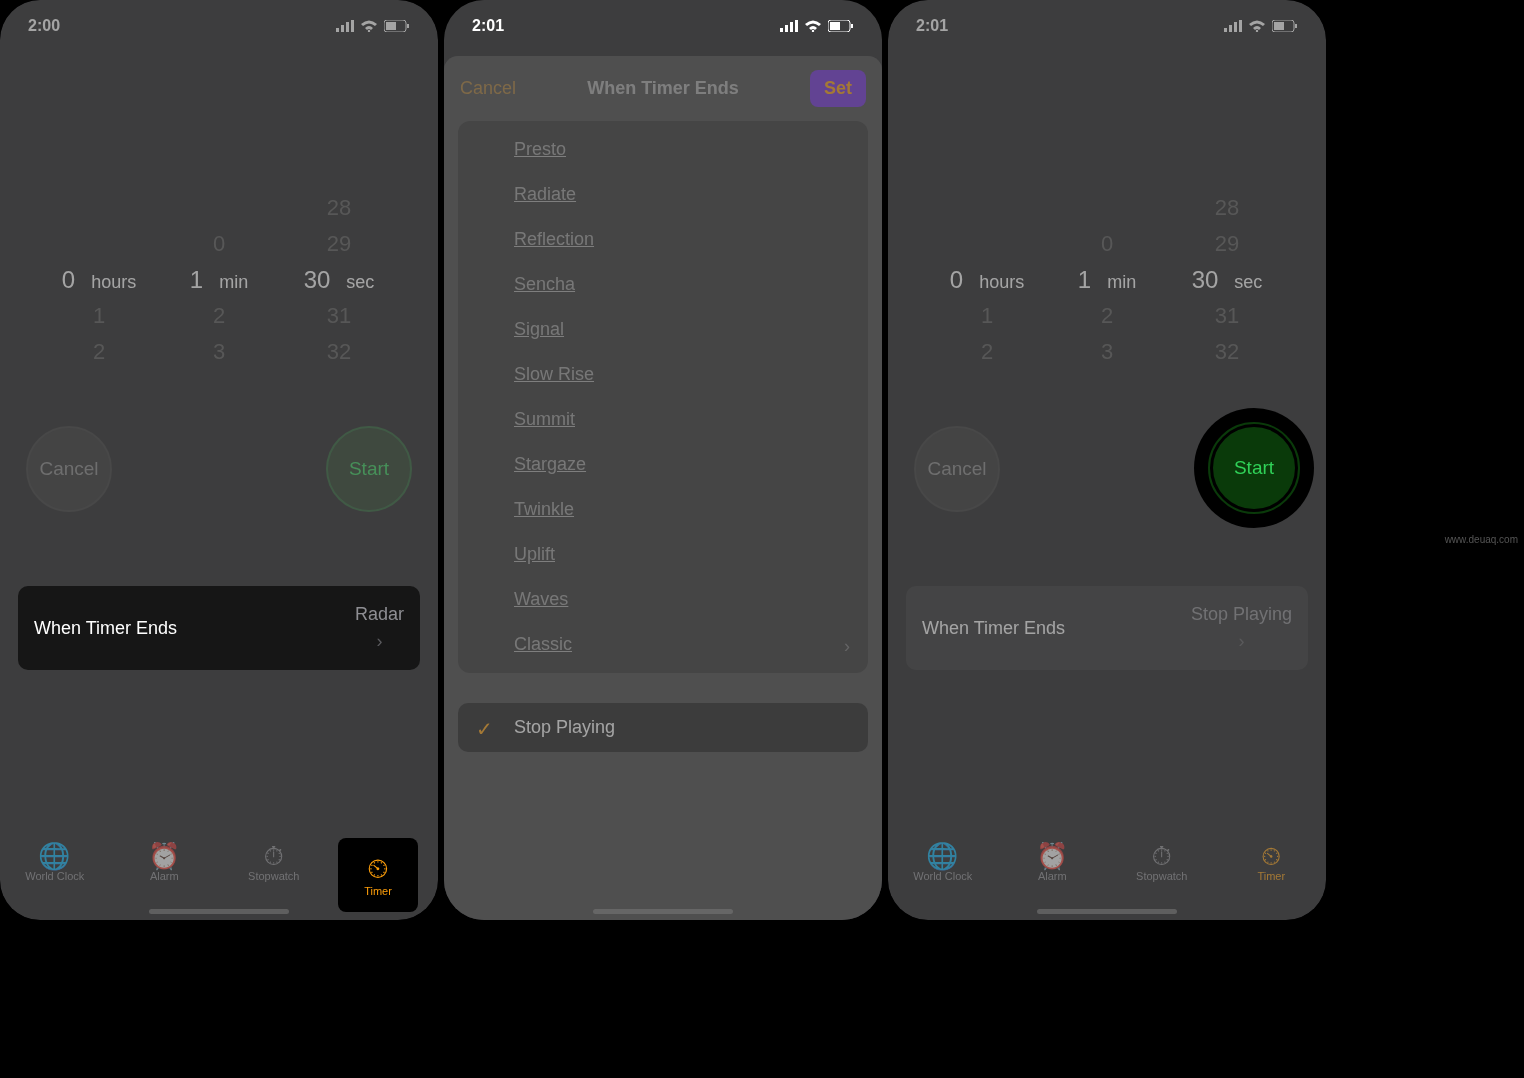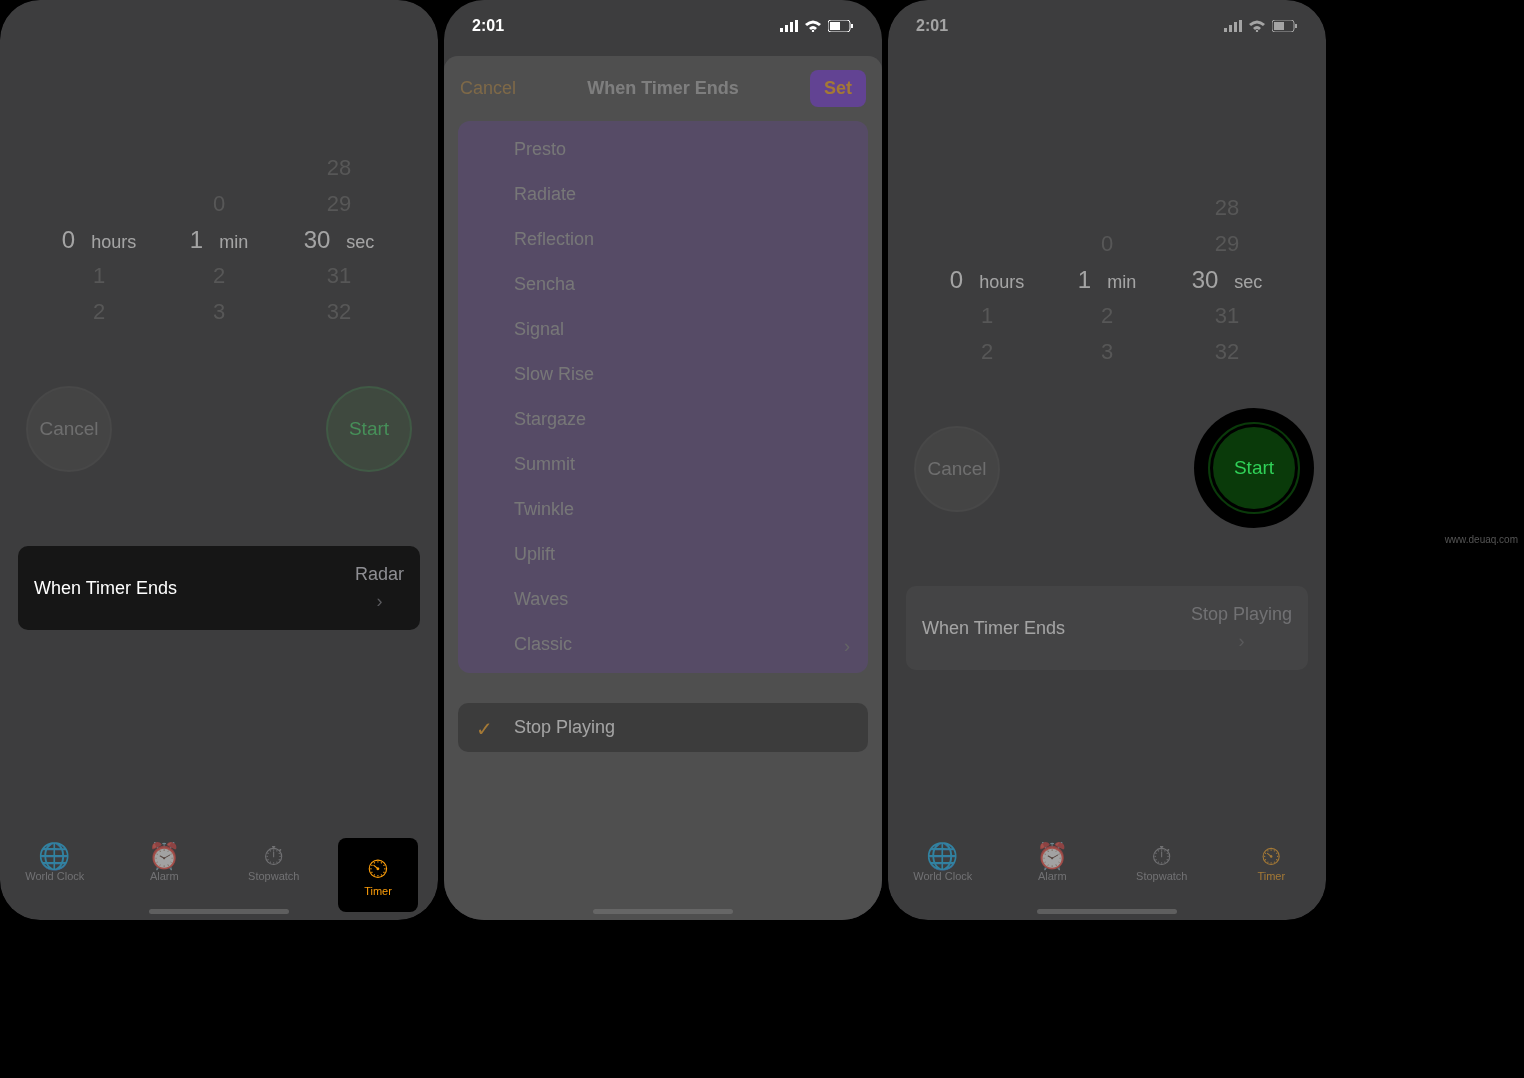--- a/index.html
+++ b/index.html
@@ -121,22 +121,22 @@
     padding: 14px 16px; font-size: 18px;
   }
   .sheet-cancel { color: #ff9f0a; font-size: 18px; }
   .sheet-title { color: #fff; font-weight: 600; }
   .sheet-set {
     background: #6d28d9; color: #ff9f0a; font-weight: 600;
     padding: 8px 14px; border-radius: 8px; font-size: 18px;
     position: relative; z-index: 20;
   }
   .sound-list {
-    background: #4c1d95; margin: 0 14px; border-radius: 12px;
-    padding: 6px 0; overflow: hidden;
+    background: #000000; margin: 0 14px; border-radius: 12px;
+    padding: 6px 0; overflow: hidden; text-decoration: underline;
   }
   .sound-item {
     padding: 12px 20px 12px 56px; font-size: 18px; color: #ddd;
     position: relative;
   }
   .sound-item.classic .chev { position:absolute; right: 18px; top: 14px; color:#8a8a8e; }
 
   .stop-row {
     margin: 30px 14px 0; background: #1a1a1a; border-radius: 10px;
     padding: 14px 20px 14px 56px; font-size: 18px; color:#fff;
@@ -146,20 +146,40 @@
 
   .watermark {
     position: absolute; right: 6px; top: 50%; transform: translateY(-50%);
     font-size: 10px; color: #555; writing-mode: horizontal-tb;
   }
 </style>
 </head>
 <body>
 
 <div class="phone dimmed">
+  <div class="status-bar">
+    <span>2:00</span>
+    <div class="status-right">
+      <svg width="18" height="12">
+          <rect x="0" y="8" width="3" height="4" fill="#fff"></rect>
+          <rect x="5" y="5" width="3" height="7" fill="#fff"></rect>
+          <rect x="10" y="2" width="3" height="10" fill="#fff"></rect>
+          <rect x="15" y="0" width="3" height="12" fill="#fff"></rect>
+        </svg>
+      <svg width="18" height="12">
+          <path d="M1 4 Q9 -3 17 4 L15 6 Q9 1 3 6 Z M5 8 Q9 4 13 8 L11 10 Q9 8 7 10 Z" fill="#fff"></path>
+          <circle cx="9" cy="11" r="1.2" fill="#fff"></circle>
+        </svg>
+      <svg width="26" height="12">
+          <rect x="0" y="0" width="22" height="12" rx="3" fill="none" stroke="#fff" stroke-width="1"></rect>
+          <rect x="2" y="2" width="10" height="8" fill="#fff"></rect>
+          <rect x="23" y="4" width="2" height="4" fill="#fff"></rect>
+        </svg>
+    </div>
+  </div>
 
   <div class="picker-wrap">
     <div class="picker-highlight"></div>
     <div class="picker-col">
       <div class="row">&nbsp;</div>
       <div class="row">&nbsp;</div>
       <div class="row sel"><span>0</span><span class="picker-label">hours</span></div>
       <div class="row">1</div>
       <div class="row">2</div>
     </div>
@@ -234,22 +254,22 @@
       <span class="sheet-title">When Timer Ends</span>
       <span class="sheet-set">Set</span>
     </div>
     <div class="sound-list">
       <div class="sound-item">Presto</div>
       <div class="sound-item">Radiate</div>
       <div class="sound-item">Reflection</div>
       <div class="sound-item">Sencha</div>
       <div class="sound-item">Signal</div>
       <div class="sound-item">Slow Rise</div>
+      <div class="sound-item">Summit</div>
       <div class="sound-item">Stargaze</div>
-      <div class="sound-item">Summit</div>
       <div class="sound-item">Twinkle</div>
       <div class="sound-item">Uplift</div>
       <div class="sound-item">Waves</div>
       <div class="sound-item classic"><span>Classic</span><span class="chev">›</span></div>
     </div>
     <div class="stop-row">
       <span class="check">✓</span>
       <span>Stop Playing</span>
     </div>
     <div class="home-indicator" style="z-index:30;"></div>

